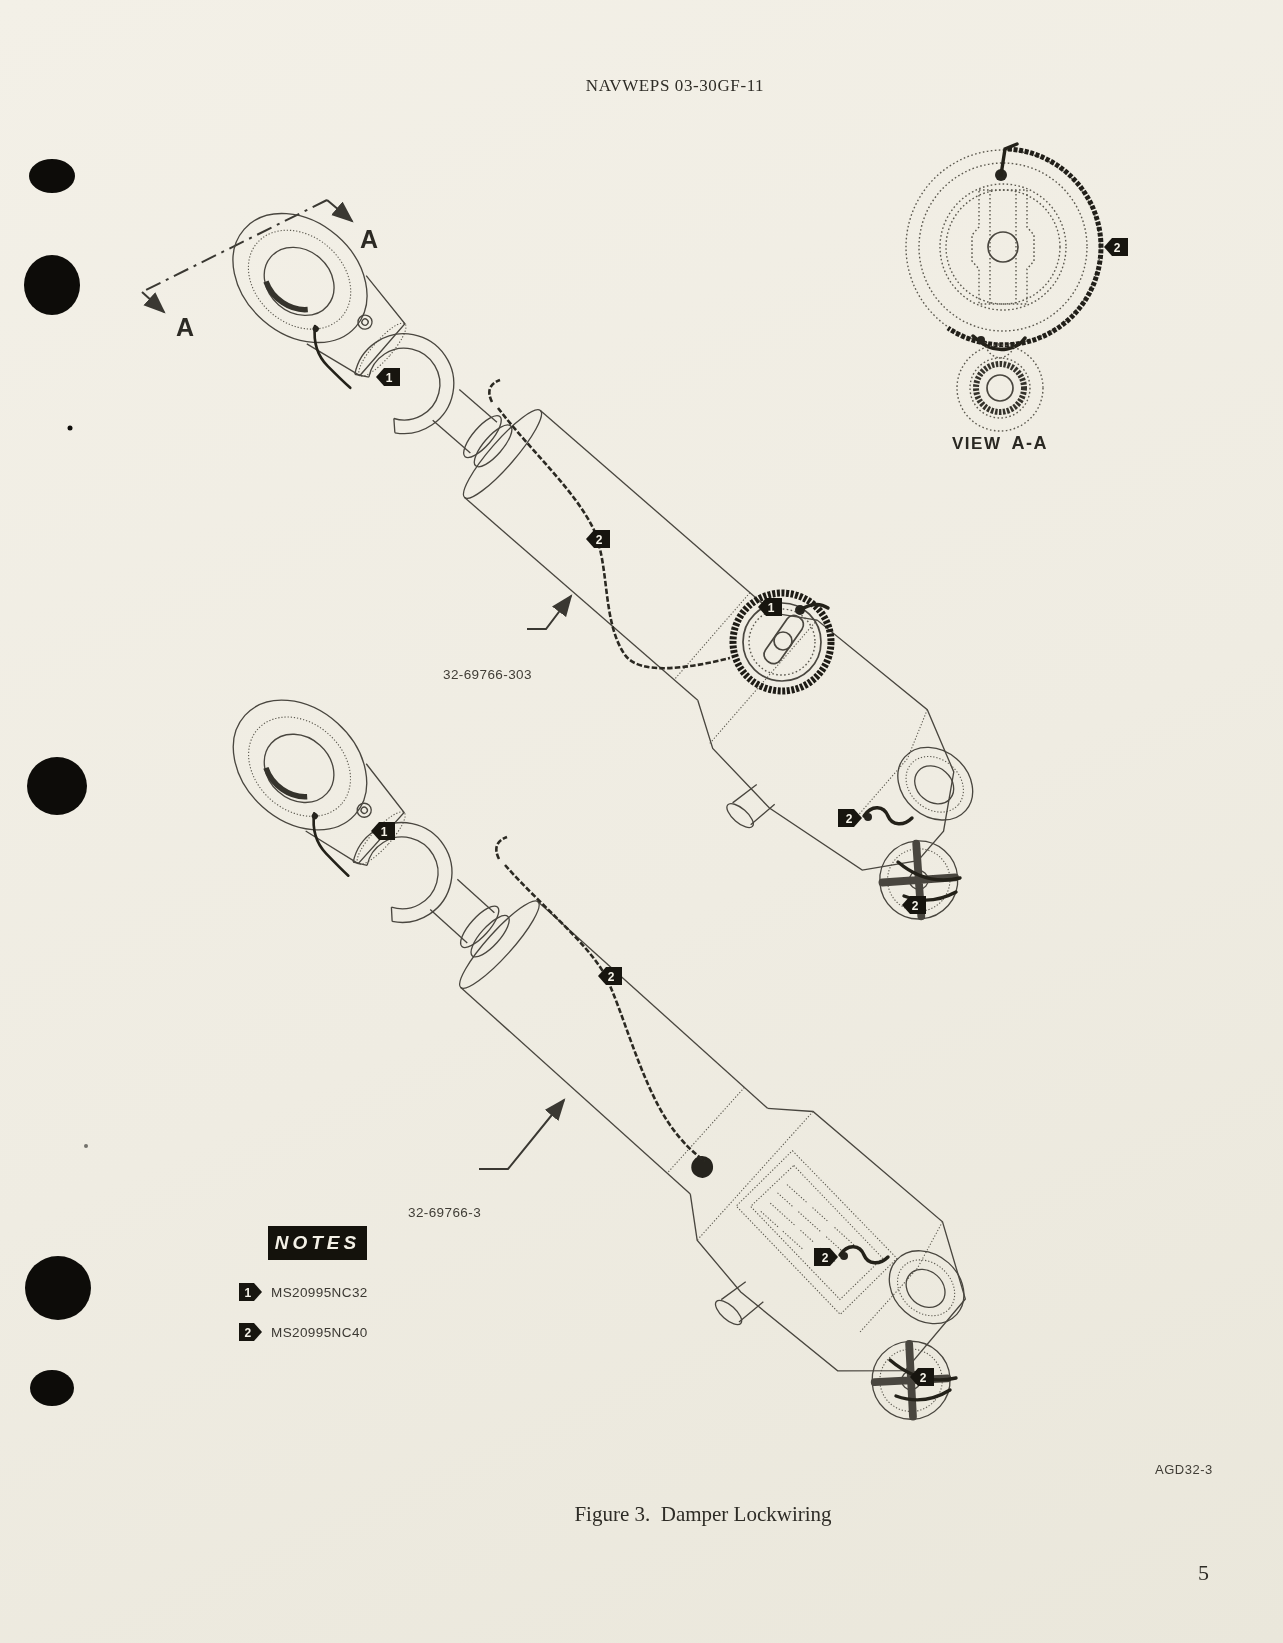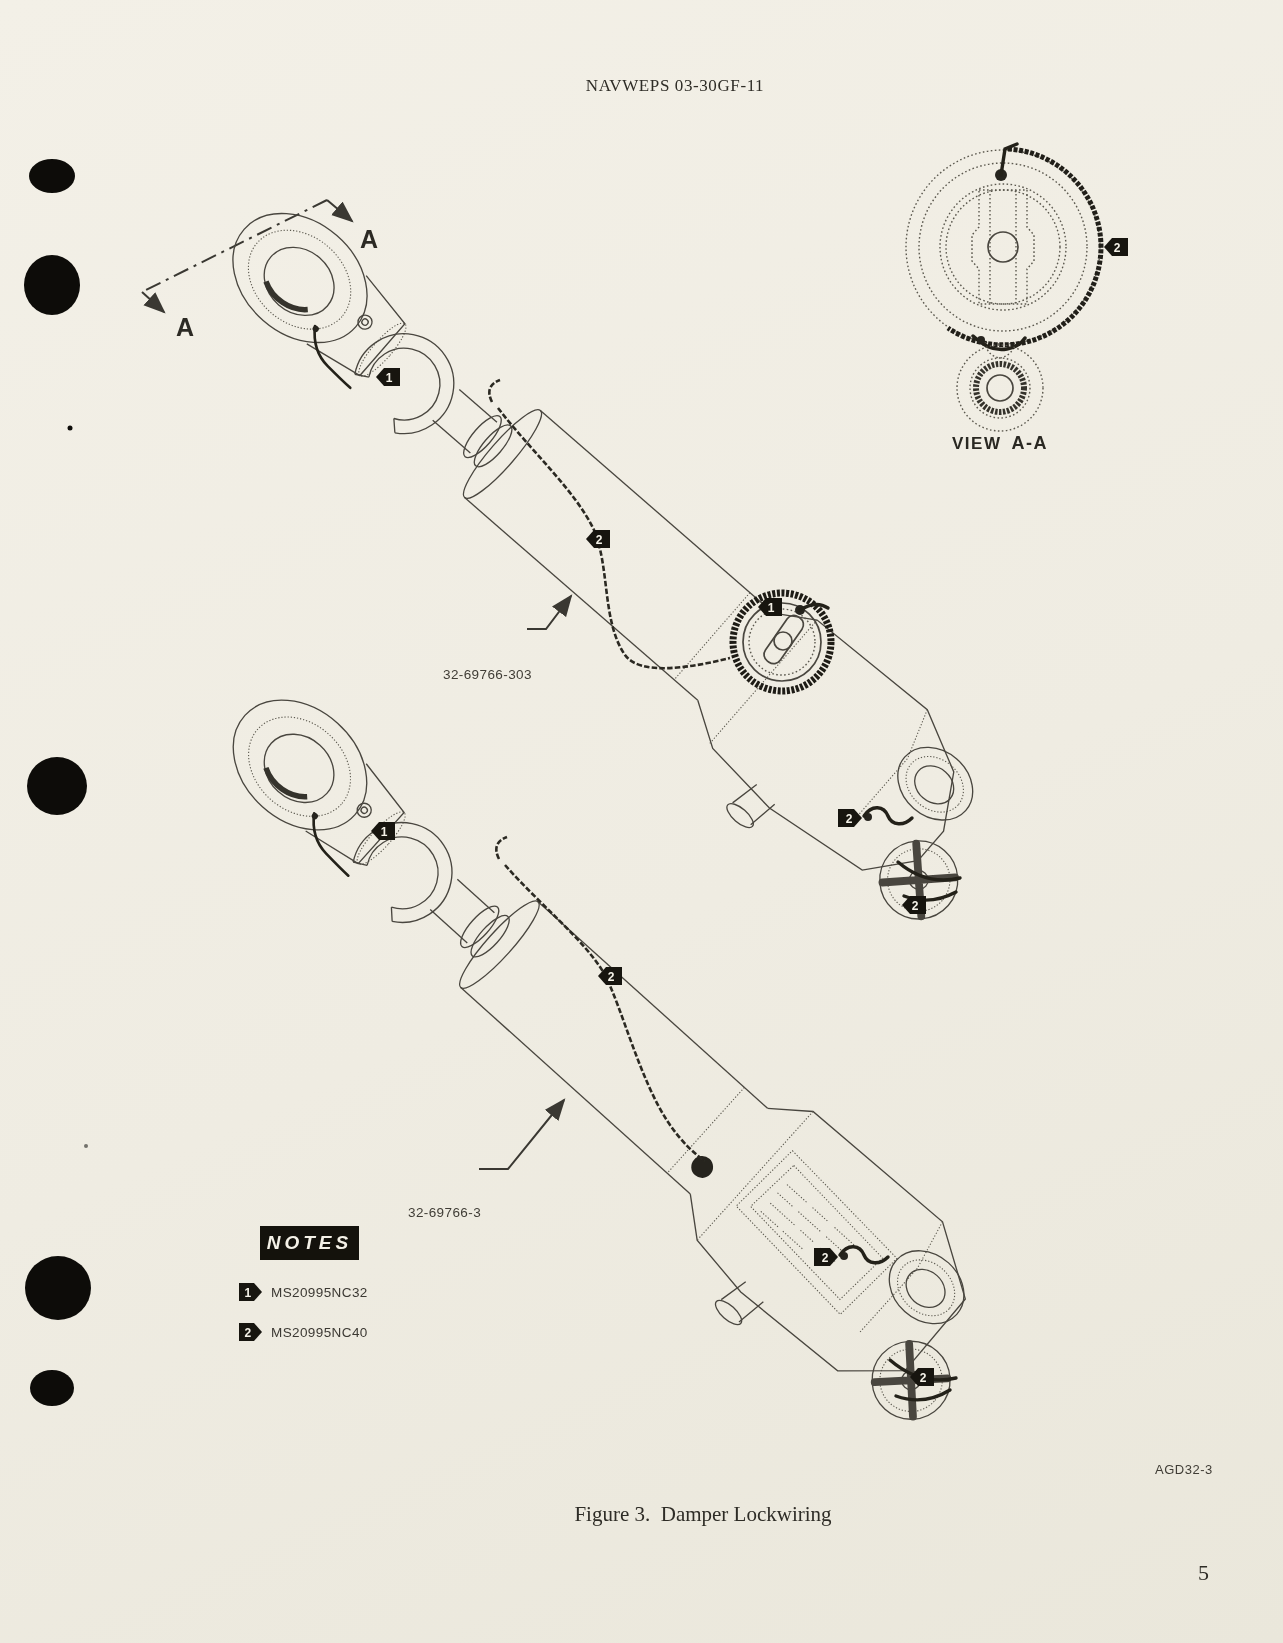--- a/index.html
+++ b/index.html
@@ -30,21 +30,21 @@
 
   
   .abs { position:absolute; }
   .hdr { top:76px; left:675px; transform:translateX(-50%);
          font-family:"Liberation Serif",serif; font-size:17px; letter-spacing:.6px; color:#2e2c26; }
   .viewlabel { top:433px; left:952px; font-size:17px; font-weight:bold; letter-spacing:1.5px; color:#2a2822; }
   .viewlabel .vname { margin-left:10px; font-size:18px; }
   .partlabel { font-size:13.5px; color:#403d36; letter-spacing:.4px; white-space:nowrap; }
   .pl-top { top:619px; left:443px;margin-top:48px; }
   .pl-bottom { top:1205px; left:408px; }
-  .notesbox { top:1226px; left:260px; width:99px; height:34px; background:#14120c;
+  .notesbox { top:1226px; left:268px; width:99px; height:34px; background:#14120c;
               color:#f4f1e7; display:flex; align-items:center; justify-content:center;
               font-style:italic; font-weight:bold; font-size:19px; letter-spacing:4px; }
   .noterow { display:flex; align-items:center; gap:8px; font-size:13.5px; color:#3c3933; letter-spacing:.4px; }
   .nr1 { top:1282px; left:237px; }
   .nr2 { top:1322px; left:237px; }
   .agd { top:1462px; left:1155px; font-size:13px; color:#403d36; letter-spacing:.5px; }
   .caption { top:1502px; left:655px; transform:translateX(-50%);
              font-family:"Liberation Serif",serif; font-size:21px; color:#2e2c26; white-space:pre;margin-left:48px; }
   .pageno { top:1560px; left:1198px; font-family:"Liberation Serif",serif; font-size:22px; color:#2e2c26; }
 </style>

